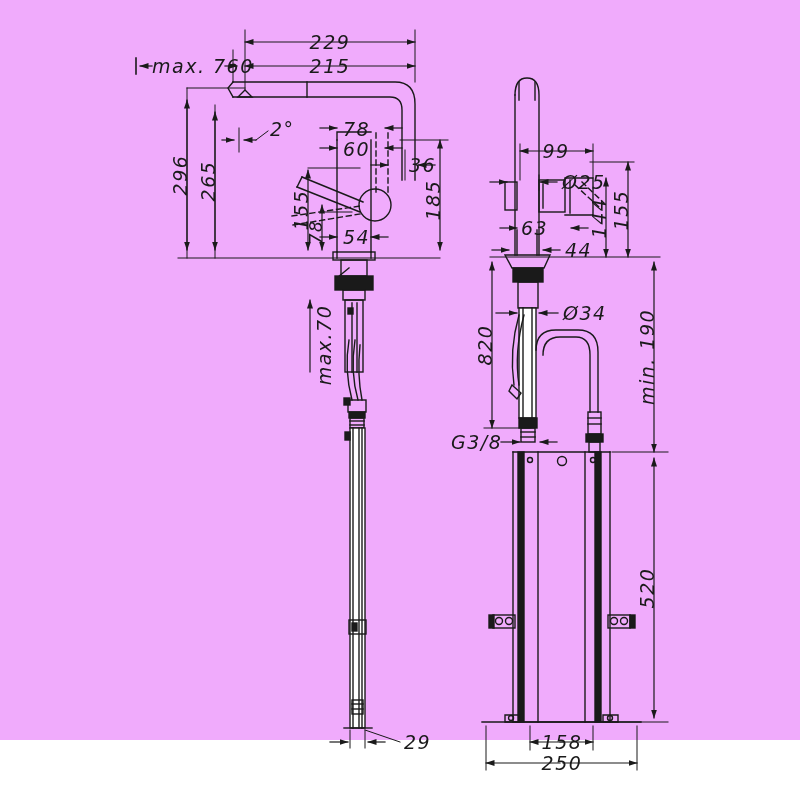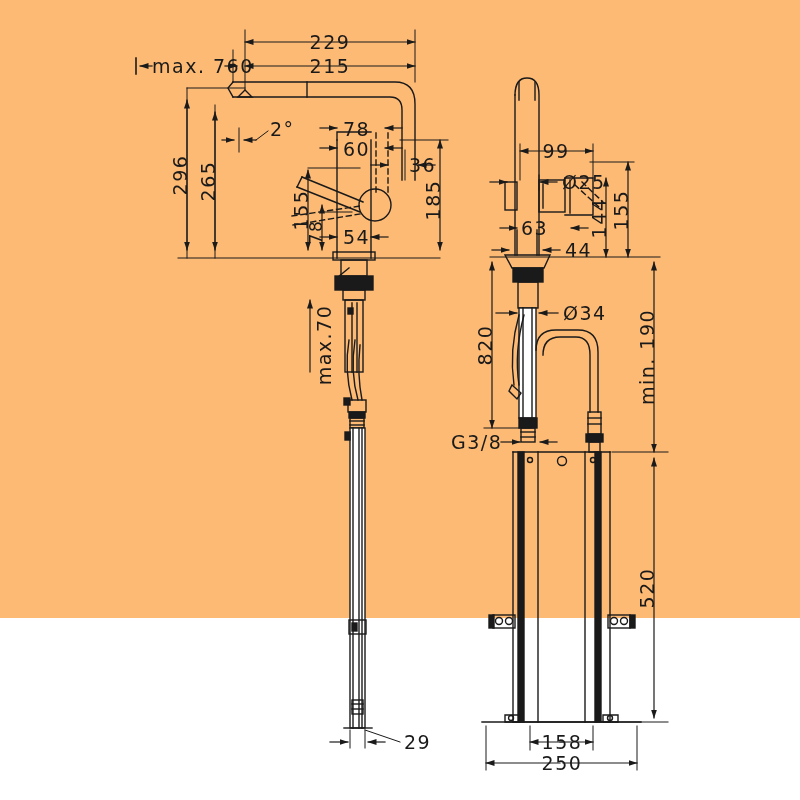--- a/index.html
+++ b/index.html
@@ -1,18 +1,18 @@
 <!DOCTYPE html>
 <html><head>
 <meta charset="utf-8">
 <style>
   html,body{margin:0;padding:0;background:#fff;}
   body{width:800px;height:800px;overflow:hidden;
        font-family:"DejaVu Sans","Liberation Sans",sans-serif;}
-  #stage{position:relative;width:800px;height:618px;background:#fdba74;}
+  #stage{position:relative;width:800px;height:740px;background:#f0abfc;font-style:italic;}
   svg{display:block;position:absolute;top:0;left:0;}
   .dimtext{font-family:"DejaVu Sans","Liberation Sans",sans-serif;
            font-size:19px;fill:#1a1a1a;letter-spacing:1.5px;}
   .dimtext.small{font-size:17px;}
 </style>
 </head>
 <body>
 
 <div id="stage">
 <svg width="800" height="800" viewBox="0 0 800 800">

